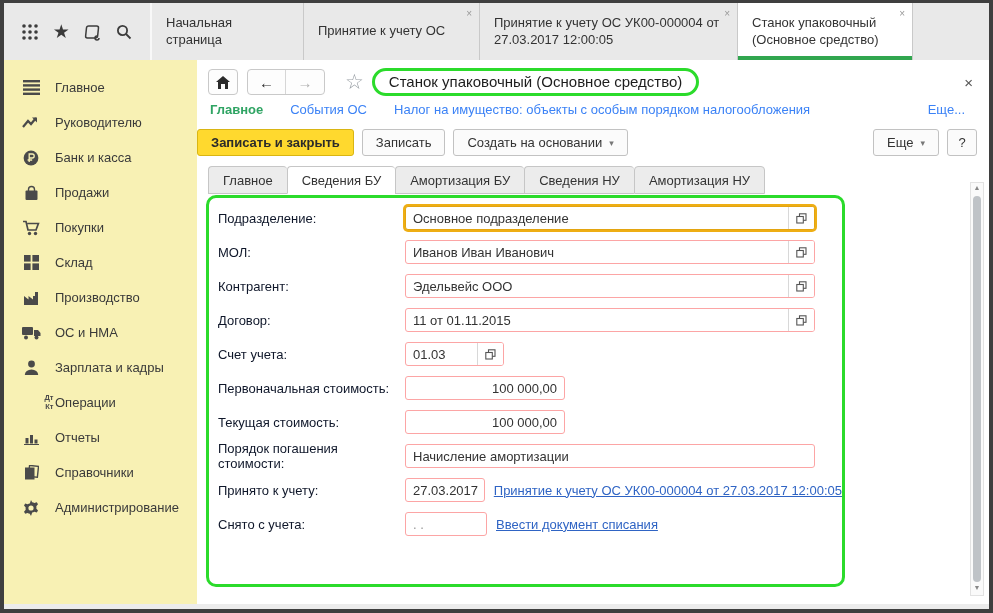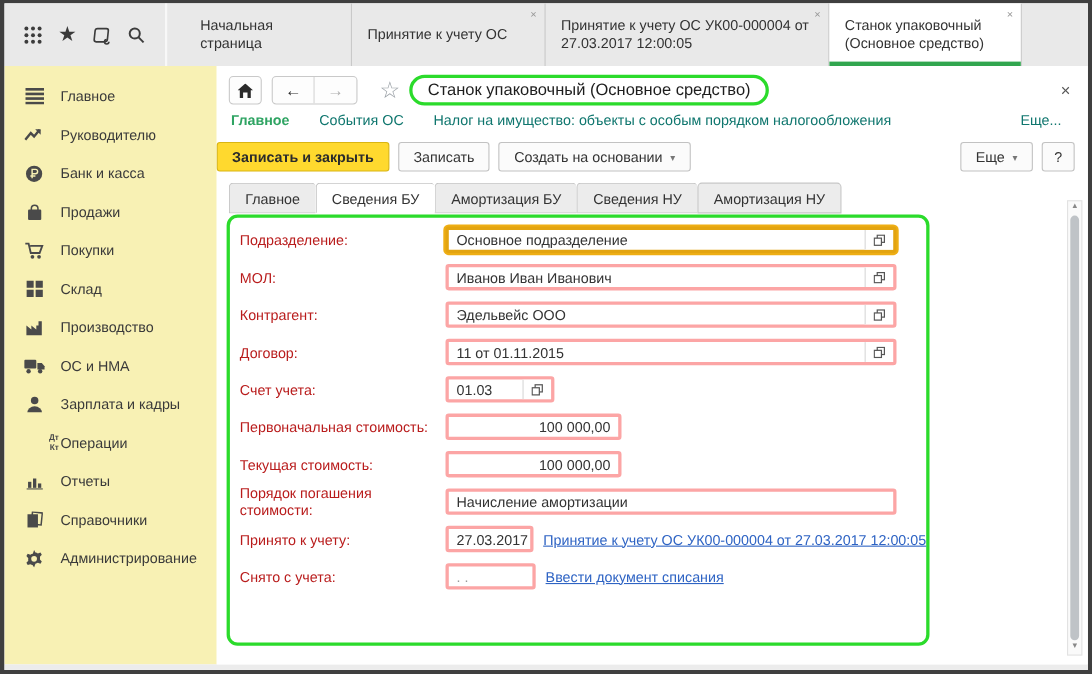--- a/index.html
+++ b/index.html
@@ -9,21 +9,21 @@
             background:#fff; display:flex; flex-direction:column; overflow:hidden; }
 
   
   .topbar { height:57px; background:#e9e9e9; display:flex; flex:0 0 auto; }
   .toolbar { width:148px; display:flex; align-items:center; justify-content:space-around;
              padding:0 10px; border-right:2px solid #f8f8f8; }
   .tbicon { width:22px; height:22px; display:flex; align-items:center; justify-content:center;
             color:#3c3c3c; cursor:pointer; }
   .tbicon svg { display:block; }
   .star-glyph { font-size:19px; line-height:1; color:#3a3a3a; }
-  .toptabs { display:flex; flex:1;margin-left:16px; }
+  .toptabs { display:flex; flex:1; }
   .ttab { position:relative; border-right:1px solid #c9c9c9; color:#333;
           display:flex; align-items:center; padding:0 14px; cursor:pointer; }
   .ttab .tlabel { line-height:1.3; }
   .ttab-1 { width:152px; justify-content:center; }
   .ttab-2 { width:176px; }
   .ttab-3 { width:258px; align-items:center; }
   .ttab-4 { width:175px; background:#fff; }
   .ttab.active::after { content:""; position:absolute; left:0; right:0; bottom:0; height:4px; background:#31a64f; }
   .tclose { position:absolute; top:5px; right:7px; font-size:10px; color:#999; cursor:pointer; }
 
@@ -46,21 +46,21 @@
   .navgrp .ncell { width:38px; display:flex; align-items:center; justify-content:center; font-size:15px; cursor:pointer; }
   .navgrp .ncell:first-child { border-right:1px solid #d6d6d6; color:#2b2b2b; }
   .navgrp .ncell.disabled { color:#b0b0b0; cursor:default; }
   .favstar { font-size:21px; color:#9aa0a6; margin:0 8px 0 20px; cursor:pointer; }
   .title-capsule { border:3px solid #2bdb2b; border-radius:15px; padding:2px 14px 3px 14px;
                    font-size:15px; color:#1d1d1d; white-space:nowrap; }
   .hclose { margin-left:auto; color:#555; font-size:15px; cursor:pointer; padding:0 4px; }
 
   
   .mnav { display:flex; align-items:center; padding:2px 24px 8px 13px; gap:27px; }
-  .mnav a { text-decoration:none; color:#0f766e; cursor:pointer; white-space:nowrap; }
+  .mnav a { text-decoration:none; color:#3b82f6; cursor:pointer; white-space:nowrap; }
   .mnav a.active { color:#2fa463; font-weight:bold; }
   .mnav .more-link { margin-left:auto;padding-left:15px; }
 
   
   .mactions { display:flex; align-items:center; padding:4px 12px 6px 0; gap:8px; }
   .btn { height:27px; border:1px solid #c2c2c2; border-radius:3px; background:#fbfbfb;
          padding:0 13px; font-size:13px; color:#333; display:flex; align-items:center; cursor:pointer; }
   .btn.primary { background:#ffd92e; border-color:#d9b513; font-weight:bold; color:#2b2b2b; }
   .caret { font-size:9px; color:#777; margin-left:7px; }
   .spacer { flex:1; }
@@ -71,22 +71,22 @@
   .ftab { height:28px; display:flex; align-items:center; padding:0 14px; background:#ececec;
           border:1px solid #c6c6c6; border-right:none; color:#333; cursor:pointer;
           border-radius:4px 4px 0 0; }
   .ftab:last-child { border-right:1px solid #c6c6c6; }
   .ftab.active { background:#fff; border-bottom-color:#fff; }
 
   
   .form-annot { margin:1px 0 0 9px; width:639px; height:392px; border:3px solid #2bdb2b;
                 border-radius:10px; padding:8px 0 0 9px; }
   .frow { display:flex; align-items:center; height:24px; margin-bottom:10px; }
-  .flabel { width:187px; flex:0 0 auto; color:#b91c1c; }
-  .fieldwrap { height:24px; border:3px solid #fca5a5; border-radius:3px; background:#fff;
+  .flabel { width:187px; flex:0 0 auto; color:#0f172a; }
+  .fieldwrap { height:24px; border:1px solid #fca5a5; border-radius:3px; background:#fff;
                display:flex; align-items:center; overflow:hidden; }
   .fieldwrap.focused { box-shadow:0 0 0 2px #eeae14; border-color:#e3a410; }
   .w-wide { width:410px; } .w-small { width:99px; } .w-amount { width:160px; } .w-date { width:82px; }
   .fval { flex:1; padding:0 7px; white-space:nowrap; overflow:hidden; color:#333; }
   .fval.right { text-align:right; }
   .fval.muted { color:#999; }
   .selbtn { width:26px; align-self:stretch; border-left:1px solid #d8d8d8; display:flex;
             align-items:center; justify-content:center; cursor:pointer; background:#fff; flex:0 0 auto; }
   .flink { margin-left:9px; color:#2f64c4; text-decoration:underline; white-space:nowrap; cursor:pointer; }
 

